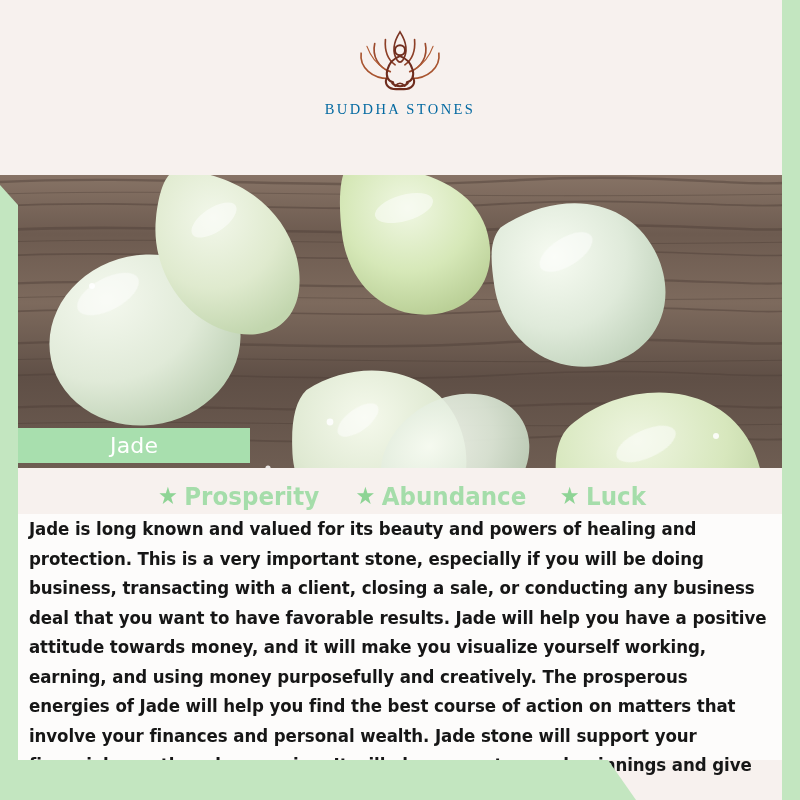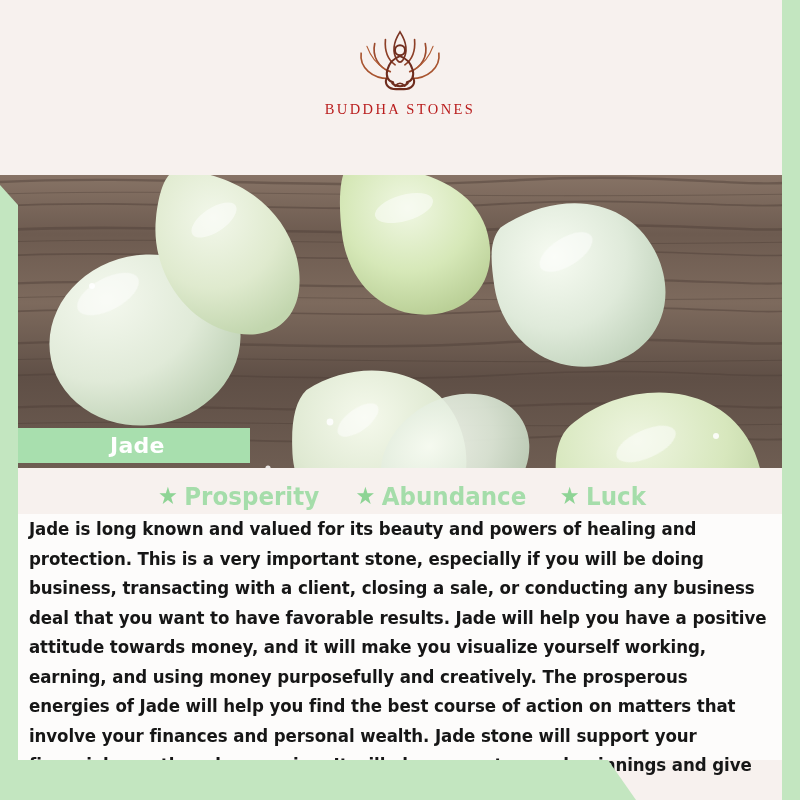--- a/index.html
+++ b/index.html
@@ -121,21 +121,21 @@
   .logo-mark {
     width: 118px;
     height: 68px;
     display: block;
   }
   .logo-text {
     margin-top: 7px;
     font-family: "Liberation Serif", serif;
     font-size: 14.5px;
     letter-spacing: 2.4px;
-    color: #b91c1c;
+    color: #0369a1;
     font-weight: 400;
   }
 
   
   .title-plaque {
     position: absolute;
     top: 118px;
     left: 168px;
     width: 470px;
     height: 60px;
@@ -176,21 +176,21 @@
     width: 232px;
     height: 35px;
     background: #a8dfae;
     z-index: 7;
     display: flex;
     align-items: center;
   }
   .jade-label {
     font-family: "DejaVu Sans", sans-serif;
     font-size: 22px;
-    font-weight: 700;
+    font-weight: 400;
     color: #ffffff;
     margin-left: 92px;
     letter-spacing: 0.2px;
   }
 
   
   .content {
     position: absolute;
     top: 468px;
     left: 18px;

